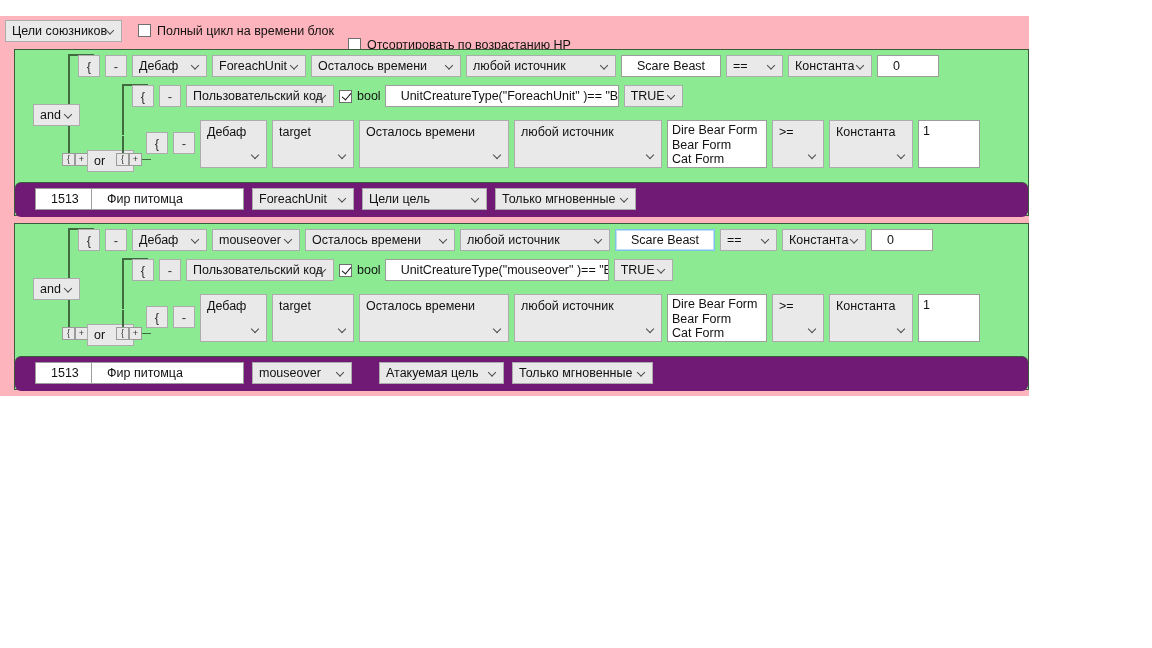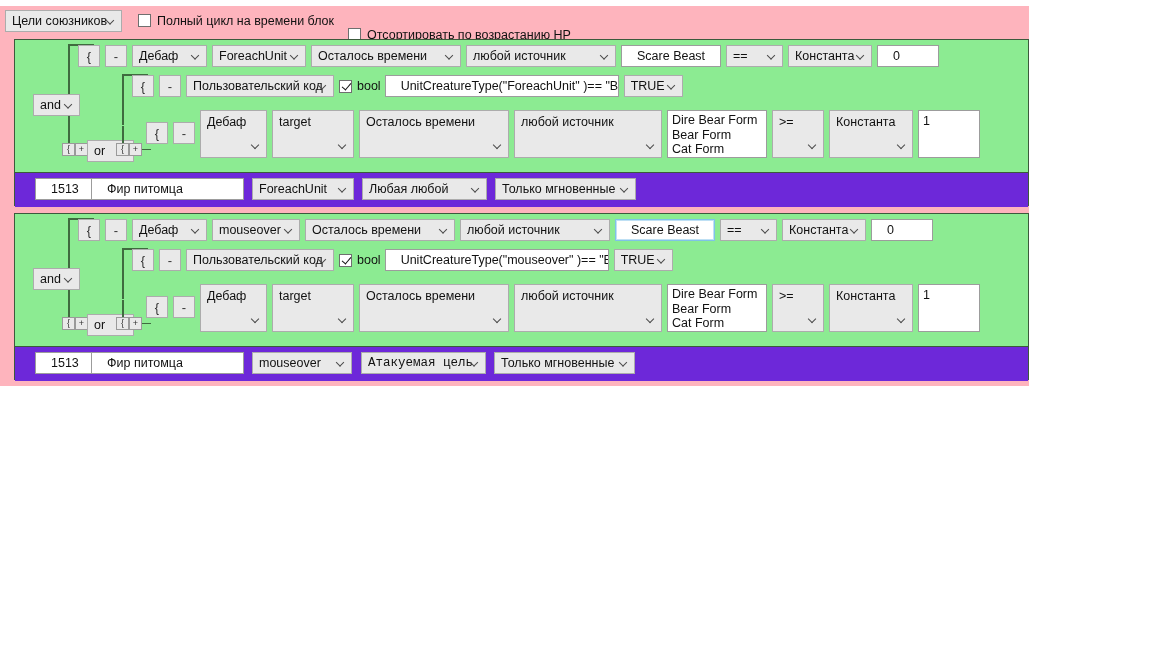--- a/index.html
+++ b/index.html
@@ -6,21 +6,21 @@
   html,body{margin:0;padding:0;background:#ffffff;}
   body{
     width:1152px;height:648px;overflow:hidden;
     font-family:"Liberation Sans","DejaVu Sans",sans-serif;
     font-size:12.5px;color:#111;
     -webkit-font-smoothing:antialiased;
   }
   .app{position:relative;width:1152px;height:648px;background:#ffffff;}
 
   
-  .pink-shell{position:absolute;left:0;top:6px;width:1029px;background:#feb4bd;}
+  .pink-shell{position:absolute;left:0;top:16px;width:1029px;background:#feb4bd;}
   .header-bar{
     height:29px;display:flex;align-items:center;gap:0;
     padding:0 0 0 5px;background:#feb4bd;
   }
 
   
   .sel{
     background:#e9e9e9;border:1px solid #acacac;
     color:#111;font-family:inherit;font-size:12.5px;
     display:inline-flex;align-items:center;
@@ -82,22 +82,22 @@
   .block{
     position:absolute;left:14px;
     width:1015px;box-sizing:border-box;
     background:#8ceb92;border:1px solid #3c5a3c;
   }
   .rows{position:relative;}
   .row{position:absolute;}
 
   
   .action-strip{
-    background:#6d28d9;border-top:1px solid #3c5a3c;
-    height:34px;position:relative;
+    background:#701a75;border-top:1px solid #3c5a3c;
+    height:34px;position:relative;border-radius:6px;
   }
   .action-inner{position:absolute;left:20px;top:5px;display:flex;align-items:center;}
 
   
   .conn{position:absolute;background:#3f6b3f;}
   .tiny-grp{position:absolute;display:flex;align-items:center;}
   .tiny-btn{
     width:13px;height:13px;box-sizing:border-box;
     background:#e9e9e9;border:1px solid #9a9a9a;
     font-size:9px;line-height:11px;text-align:center;color:#333;
@@ -245,21 +245,21 @@
 
       <div class="action-strip">
         <div class="action-inner" style="gap:0;">
           <span class="txt" style="width:57px;">1513</span>
           <span class="txt" style="width:153px;margin-left:-1px;">Фир питомца</span>
           <span class="sel" style="width:102px;margin-left:8px;">
             <span>ForeachUnit</span>
             <span class="chev"></span>
           </span>
           <span class="sel" style="width:125px;margin-left:8px;">
-            <span>Любая любой</span>
+            <span>Цели цель</span>
             <span class="chev"></span>
           </span>
           <span class="sel" style="width:141px;margin-left:8px;">
             <span>Только мгновенные</span>
             <span class="chev"></span>
           </span>
         </div>
       </div>
     </div>
 
@@ -376,21 +376,21 @@
       </div>
 
       <div class="action-strip">
         <div class="action-inner" style="gap:0;">
           <span class="txt" style="width:57px;">1513</span>
           <span class="txt" style="width:153px;margin-left:-1px;">Фир питомца</span>
           <span class="sel" style="width:100px;margin-left:8px;">
             <span>mouseover</span>
             <span class="chev"></span>
           </span>
-          <span class="sel" style="width:125px;margin-left:9px;font-family:Liberation Mono, monospace;">
+          <span class="sel" style="width:125px;margin-left:27px;">
             <span>Атакуемая цель</span>
             <span class="chev"></span>
           </span>
           <span class="sel" style="width:141px;margin-left:8px;">
             <span>Только мгновенные</span>
             <span class="chev"></span>
           </span>
         </div>
       </div>
     </div>

